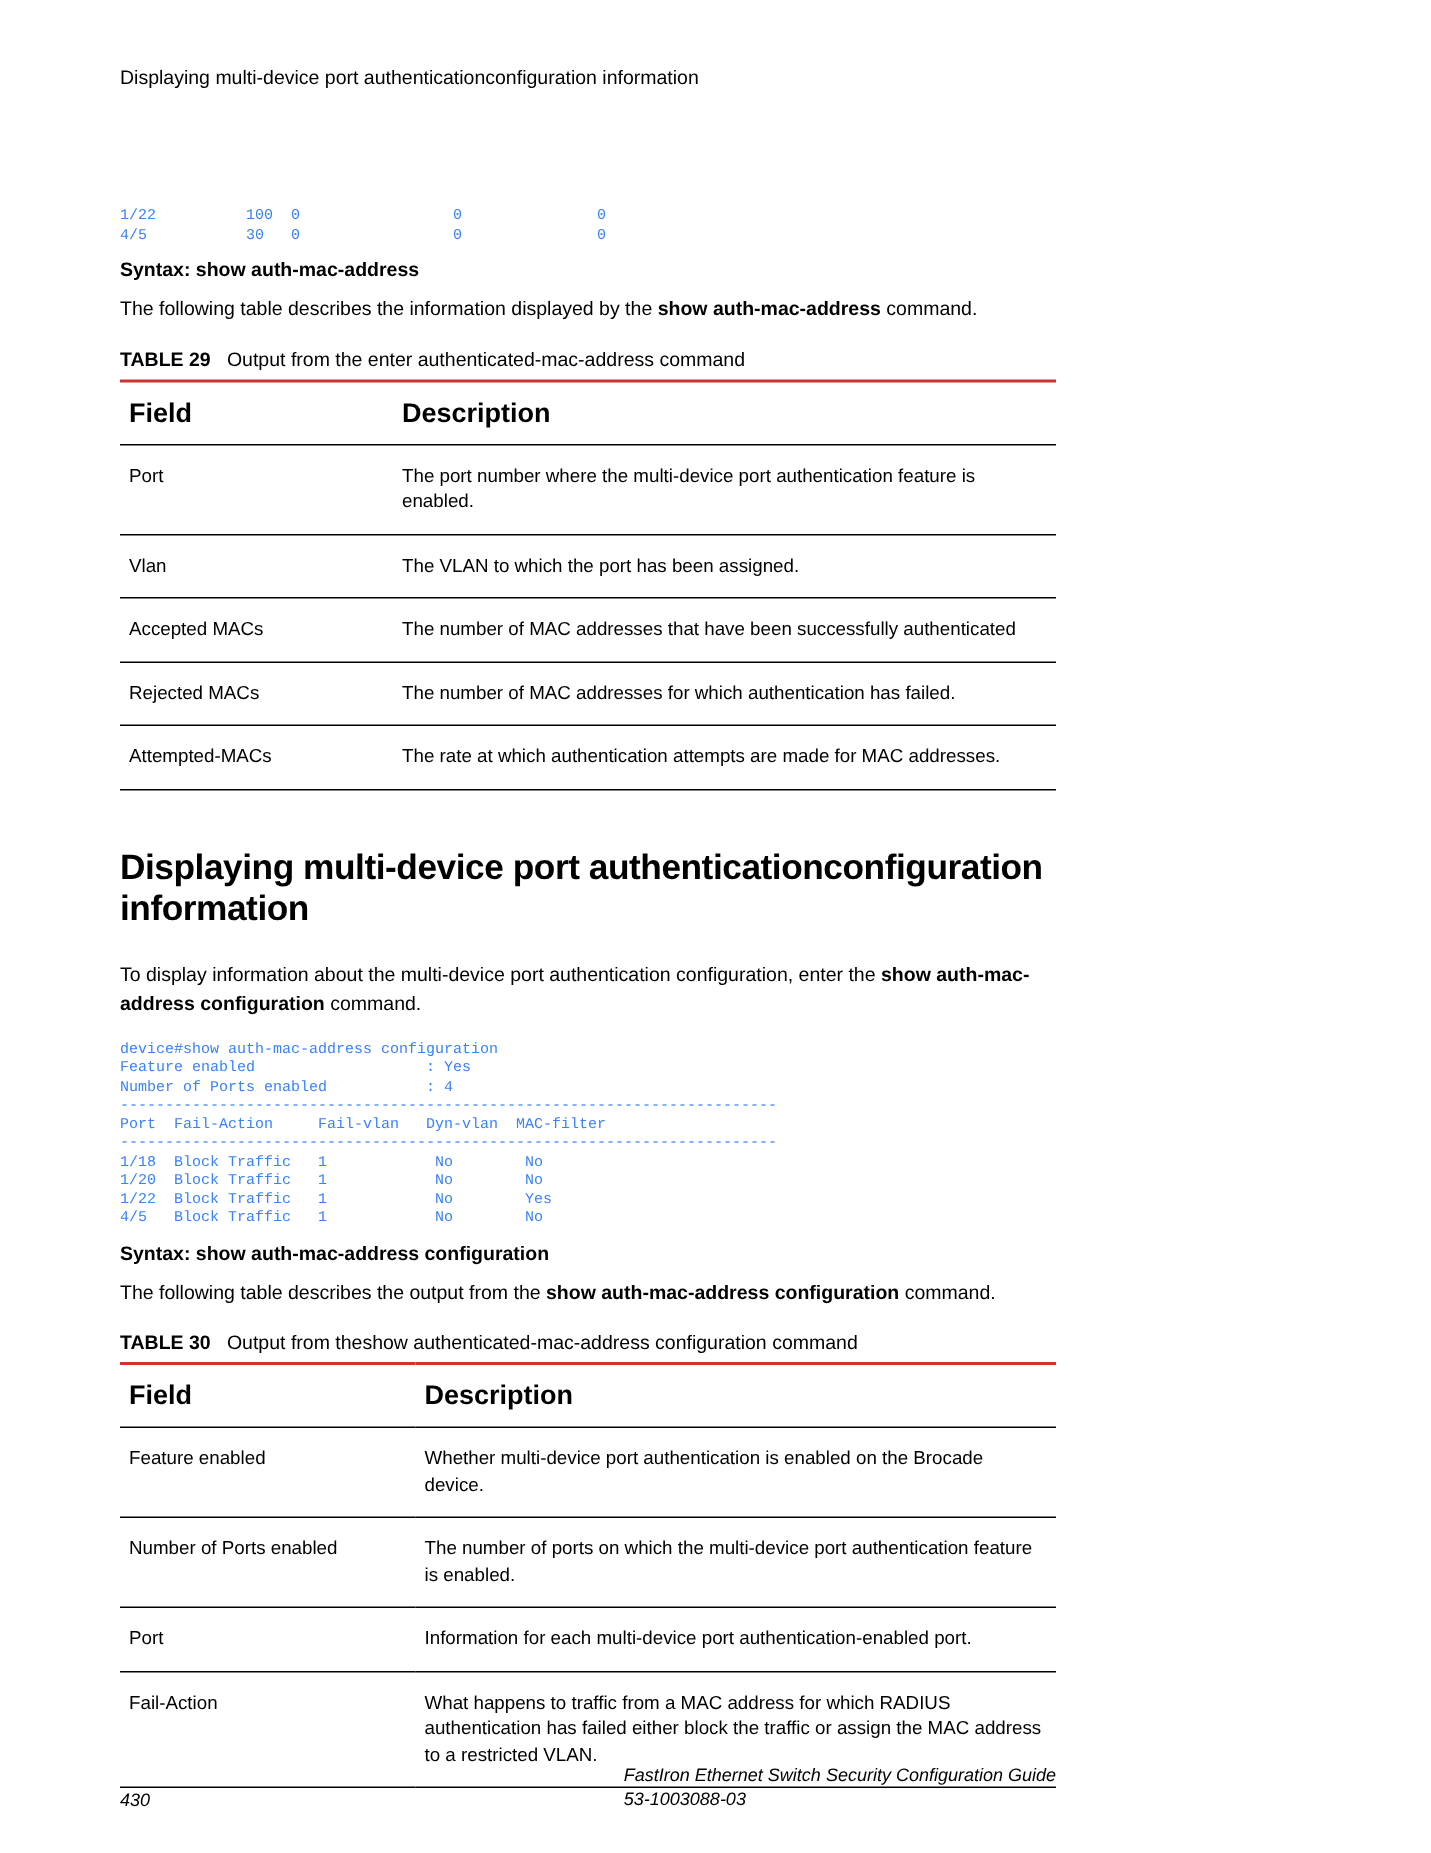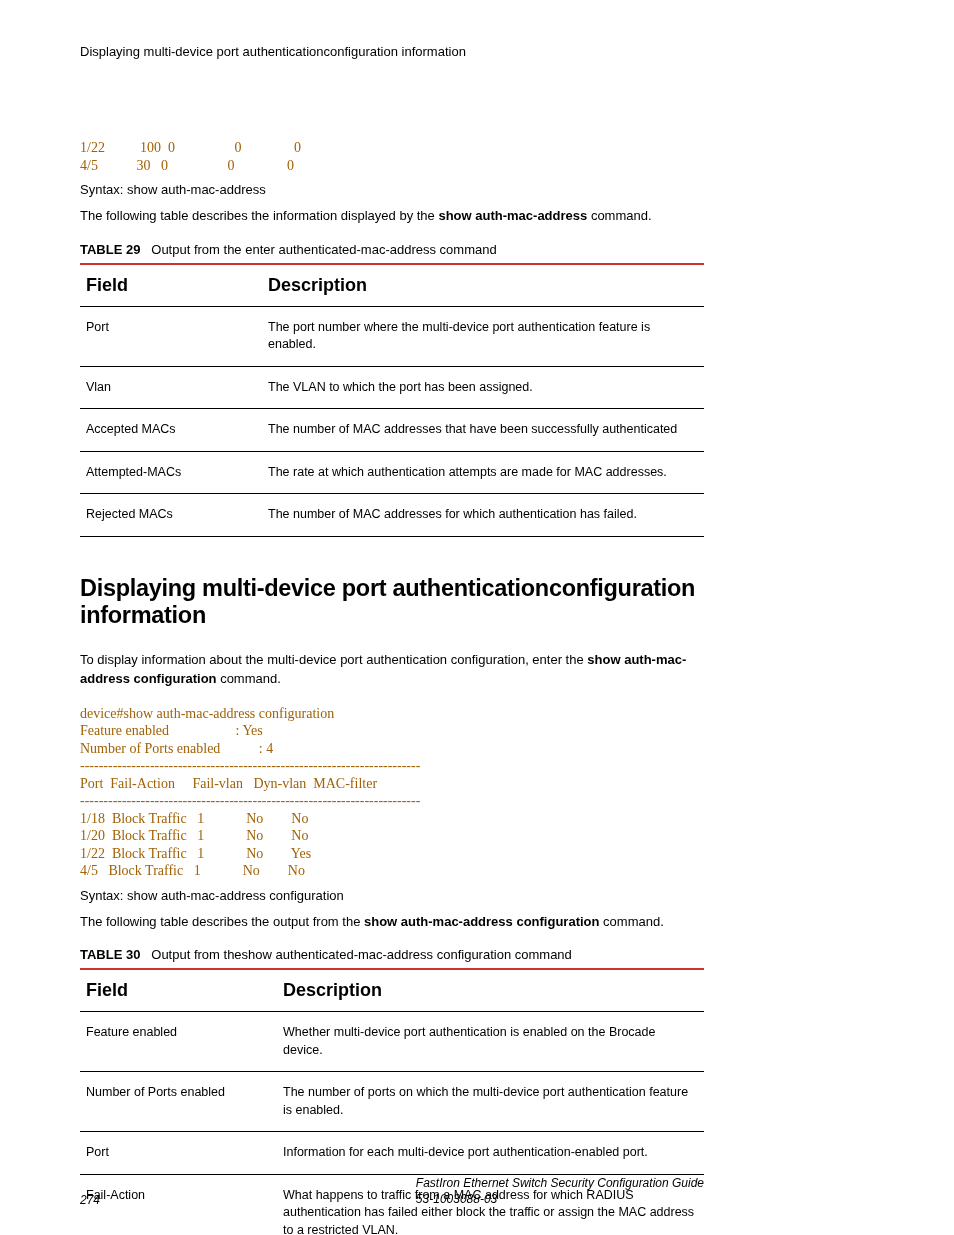--- a/index.html
+++ b/index.html
@@ -16,29 +16,29 @@
     height: 1235px;
     position: relative;
     box-sizing: border-box;
     padding: 44px 80px 0 80px;
   }
   .running-head {
     font-size: 13px;
     margin-bottom: 80px;
   }
   pre.mono {
-    font-family: Liberation Serif, serif;
-    font-size: 14px;
+    font-family: Liberation Mono, monospace;
+    font-size: 10px;
     line-height: 1.25;
     white-space: pre;
     margin: 0 0 8px 0;
-    color: #a16207;
+    color: #3b82f6;
   }
   .syntax {
-    font-weight: normal;
+    font-weight: bold;
     margin: 8px 0 10px 0;
   }
   .para {
     margin: 8px 0 16px 0;
     line-height: 1.45;
   }
   .bold { font-weight: bold; }
   .tbl-caption {
     margin: 12px 0 6px 0;
   }
@@ -126,26 +126,26 @@
       </tr>
       <tr>
         <td>Vlan</td>
         <td>The VLAN to which the port has been assigned.</td>
       </tr>
       <tr>
         <td>Accepted MACs</td>
         <td>The number of MAC addresses that have been successfully authenticated</td>
       </tr>
       <tr>
+        <td>Rejected MACs</td>
+        <td>The number of MAC addresses for which authentication has failed.</td>
+      </tr>
+      <tr>
         <td>Attempted-MACs</td>
         <td>The rate at which authentication attempts are made for MAC addresses.</td>
-      </tr>
-      <tr>
-        <td>Rejected MACs</td>
-        <td>The number of MAC addresses for which authentication has failed.</td>
       </tr>
     </tbody>
   </table>
 
   <h1 class="section-title">Displaying multi-device port authenticationconfiguration information</h1>
 
   <div class="para">
     <span>To display information about the multi-device port authentication configuration, enter the </span><span class="bold">show auth-mac-address configuration</span><span> command.</span>
   </div>
 
@@ -194,20 +194,20 @@
         <td>Information for each multi-device port authentication-enabled port.</td>
       </tr>
       <tr>
         <td>Fail-Action</td>
         <td>What happens to traffic from a MAC address for which RADIUS authentication has failed either block the traffic or assign the MAC address to a restricted VLAN.</td>
       </tr>
     </tbody>
   </table>
 
   <div class="footer">
-    <div class="pagenum">274</div>
+    <div class="pagenum">430</div>
     <div class="right">
       <div>FastIron Ethernet Switch Security Configuration Guide</div>
       <div>53-1003088-03</div>
     </div>
   </div>
 
 </div>
 
 </body></html>

